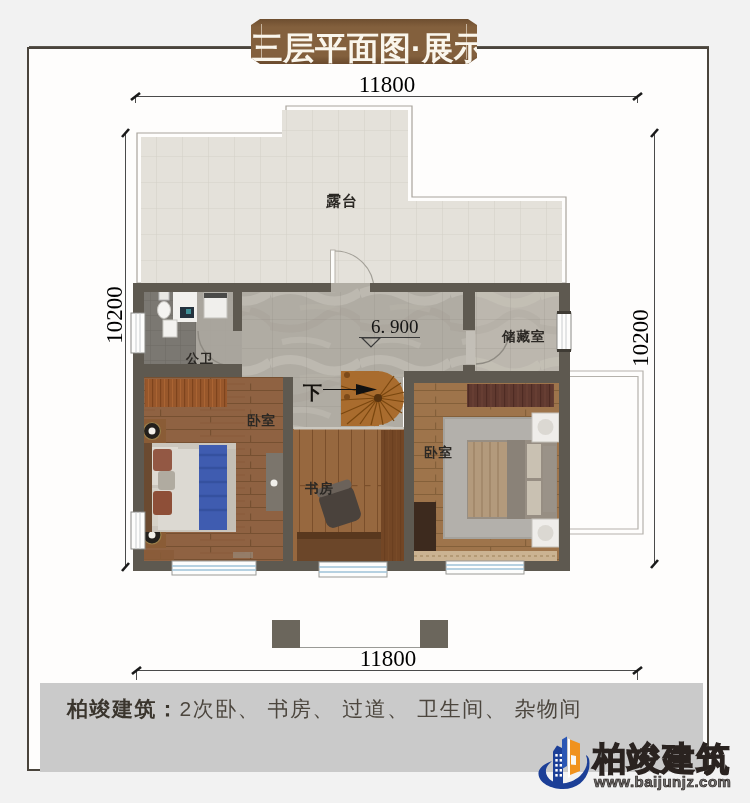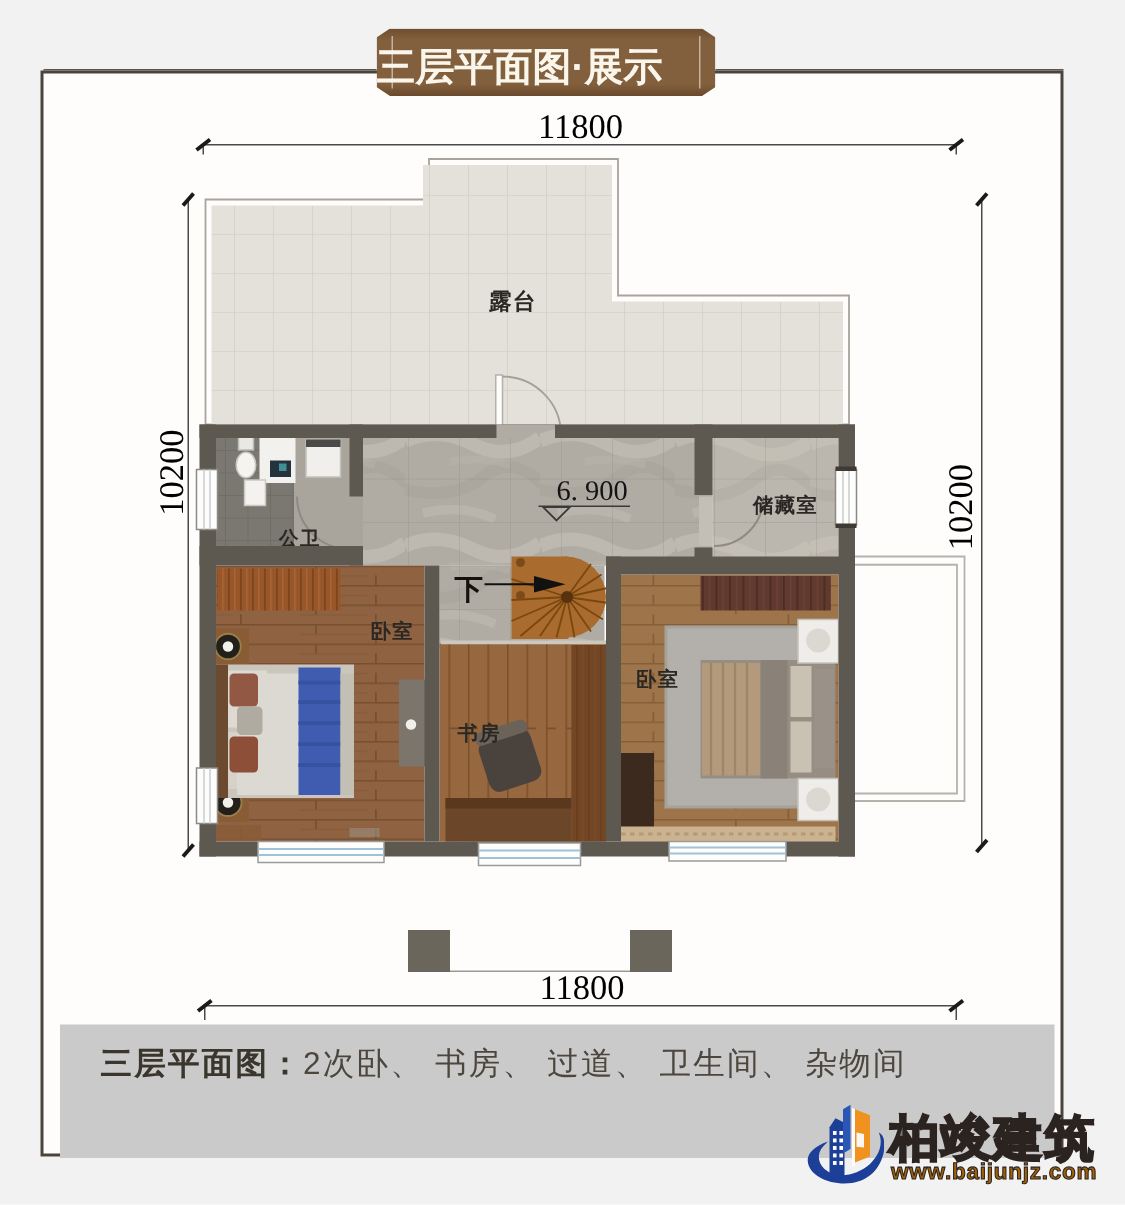--- a/index.html
+++ b/index.html
@@ -1,29 +1,29 @@
 <!DOCTYPE html>
 <html><head><meta charset="utf-8">
 <style>
 html,body{margin:0;padding:0;}
 body{width:750px;height:803px;background:#f2f2f2;font-family:"Liberation Sans",sans-serif;position:relative;overflow:hidden;}
 .abs{position:absolute;}
 #frame{left:27px;top:47px;width:682px;height:724px;border:2px solid #4a443c;background:#fefdfc;box-sizing:border-box;}
 #banner{left:251px;top:19px;width:226px;height:45px;background:linear-gradient(180deg,#6e4e30 0%,#83603d 18%,#83603d 82%,#6a4a2d 100%);clip-path:polygon(9px 0,217px 0,220px 2px,226px 6px,226px 39px,220px 43px,217px 45px,9px 45px,6px 43px,0 39px,0 6px,6px 2px);}
 #banner .inner{position:absolute;left:10px;top:5px;right:10px;bottom:5px;border-left:1px solid rgba(255,248,235,.55);border-right:1px solid rgba(255,248,235,.55);}
-#banner .txt{position:absolute;left:0;right:0;top:8px;color:#faf6ec;font-size:26px;font-weight:bold;letter-spacing:0px;white-space:nowrap;}
+#banner .txt{position:absolute;left:0;right:0;top:8px;color:#faf6ec;font-size:32px;font-weight:bold;letter-spacing:0px;white-space:nowrap;}
 .hline{height:1px;background:#5a564e;top:46px;}
 .dimtxt{font-family:"Liberation Serif",serif;font-size:23px;color:#141414;}
 #band{left:40px;top:683px;width:663px;height:89px;background:#cacaca;}
 #band .l1{position:absolute;left:27px;top:12px;font-size:21px;color:#4c463e;letter-spacing:1.5px;white-space:nowrap;}
 #band .l1 b{color:#3a352d;}
 #band .l2{position:absolute;left:189px;top:52px;font-size:24px;font-weight:bold;color:#935d31;white-space:nowrap;}
 #logotxt{left:593px;top:736px;width:158px;height:60px;}
 #logotxt .t1{position:absolute;left:0;top:6px;font-size:33px;line-height:34px;font-weight:bold;color:#737373;letter-spacing:1.5px;white-space:nowrap;-webkit-text-stroke:1.6px #2a2320;}
-#logotxt .t2{position:absolute;left:1px;top:37px;font-size:15px;font-weight:bold;color:#a16207;letter-spacing:0.5px;white-space:nowrap;-webkit-text-stroke:0.7px #2a2320;}
+#logotxt .t2{position:absolute;left:1px;top:37px;font-size:15px;font-weight:bold;color:#737373;letter-spacing:0.5px;white-space:nowrap;-webkit-text-stroke:0.7px #2a2320;}
 </style></head>
 <body>
 <div id="frame" class="abs"></div>
 <div class="hline abs" style="left:29px;width:222px;"></div>
 <div class="hline abs" style="left:477px;width:232px;"></div>
 <div id="banner" class="abs">
     <div class="inner"></div>
     <div class="txt">三层平面图·展示</div>
   </div>
 
@@ -265,21 +265,21 @@
 </g>
 
 <text x="502" y="341" font-size="13.5" font-weight="bold" fill="#2b2824" letter-spacing="1">储藏室</text>
 
 <rect x="272" y="620" width="28" height="28" fill="#6b665c"></rect>
 <rect x="420" y="620" width="28" height="28" fill="#6b665c"></rect>
 <line x1="300" y1="647.5" x2="420" y2="647.5" stroke="#9a9a96"></line>
 </svg>
 
 <div id="band" class="abs">
-  <div class="l1"><b>三层平面图：</b>2次卧、 书房、 过道、 卫生间、 杂物间</div>
+  <div class="l1"><b>柏竣建筑：</b>2次卧、 书房、 过道、 卫生间、 杂物间</div>
 </div>
 
 <svg class="abs" style="left:535px;top:725px;" width="75" height="75" viewBox="0 0 75 75">
   <path d="M17 36 C8 39 3 44 3.5 49 C4 58 16 64 28 64 C42 64 51 56 54 44 C55 39 54 33 51 30 C54 38 51 45 45 51 C37 58 25 61 17 56 C10 52 9 44 14 39 Z" fill="#1c3f97"></path>
   <path d="M51 30 C53 34 53 38 52 42 L54 40 C55 35 54 32 51 30 Z" fill="#1c3f97"></path>
   <polygon points="18,26.5 22,20.5 28,23.5 28,60 18,60" fill="#1c3f97"></polygon>
   <polygon points="27,14.5 32,11.5 32,41 27,44" fill="#2a56b4"></polygon>
   <polygon points="33,13.5 35,14.5 35,52 33,53" fill="#fdfdfd"></polygon>
   <polygon points="35,14.5 45,18.5 45,46 35,50" fill="#f0921e"></polygon>
   <polygon points="36,30 41,31 41,40 36,39.5" fill="#f8f7f4"></polygon>

